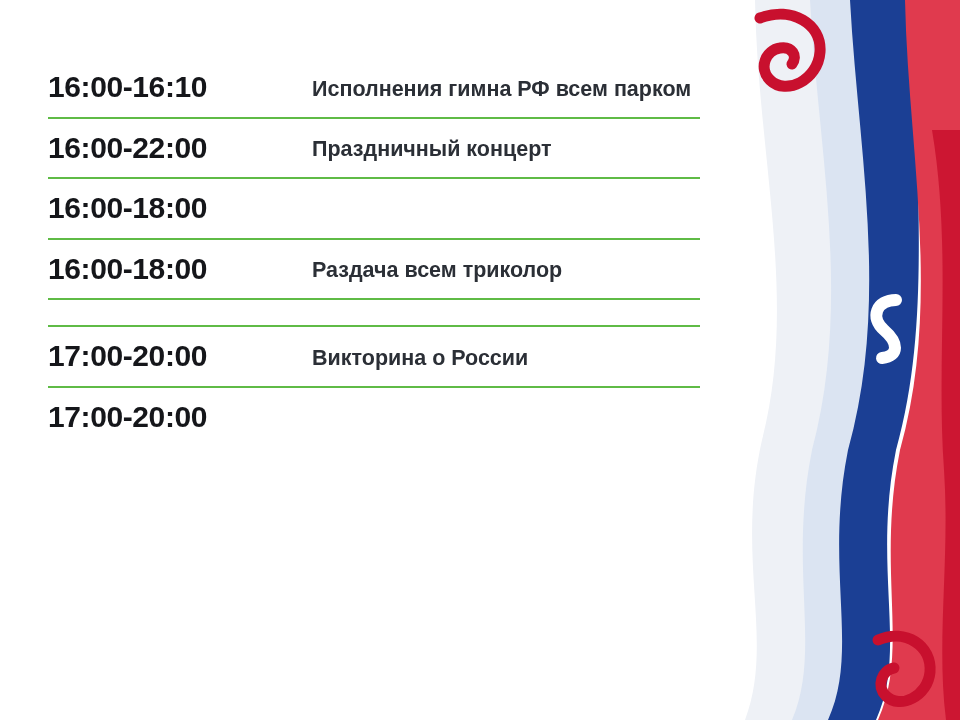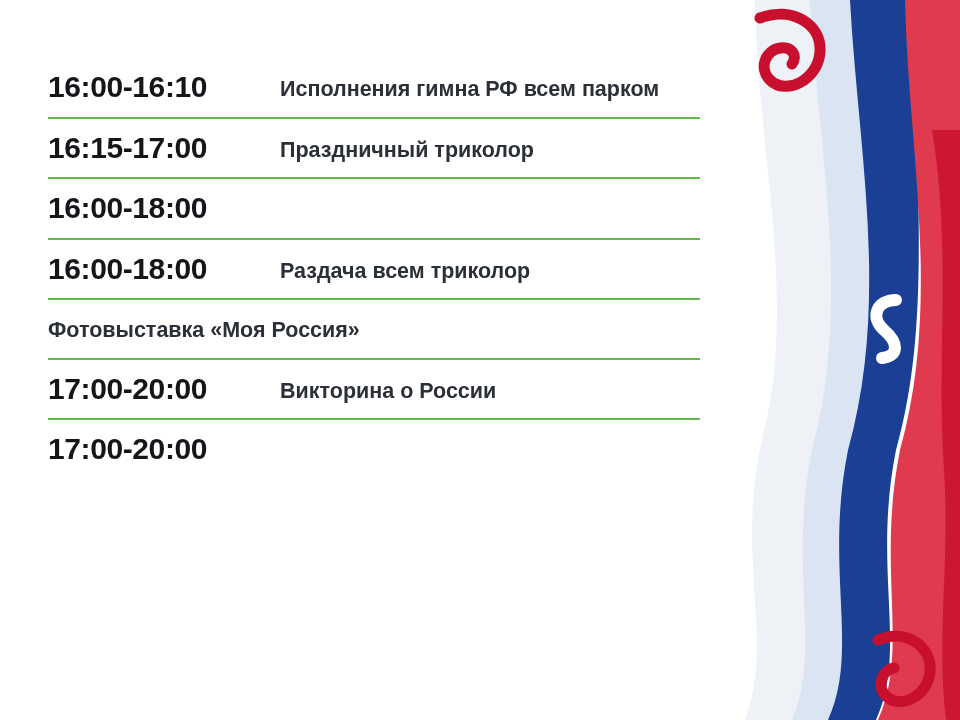--- a/index.html
+++ b/index.html
@@ -24,21 +24,21 @@
 
   
   #schedule {
     position: absolute;
     left: 48px;
     top: 58px;
     width: 652px;
   }
   .row {
     display: flex;
-    align-items: flex-end;
+    align-items: center;
     padding: 12px 0 13px 0;
     border-bottom: 2px solid #5fbb46;
   }
   .row.last {
     border-bottom: none;
   }
   .row .time {
     flex: 0 0 232px;
     font-size: 30px;
     font-weight: bold;
@@ -47,20 +47,21 @@
     line-height: 1.12;
     white-space: nowrap;
   }
   .row .title {
     flex: 1 1 auto;
     font-size: 21.5px;
     font-weight: bold;
     color: #2b2f36;
     line-height: 1.28;
     padding-top: 5px;
+    margin-left: 32px;
   }
 
   
   #graphic {
     position: absolute;
     right: 0;
     top: 0;
     width: 260px;
     height: 720px;
     overflow: hidden;
@@ -76,35 +77,34 @@
 <div id="poster">
 
   <div id="schedule">
 
     <div class="row">
       <div class="time">16:00-16:10</div>
       <div class="title">Исполнения гимна РФ всем парком</div>
     </div>
 
     <div class="row">
-      <div class="time">16:15-17:00</div>
-      <div class="title">Праздничный триколор</div>
+      <div class="time">16:00-22:00</div>
+      <div class="title">Праздничный концерт</div>
     </div>
 
     <div class="row">
       <div class="time">16:00-18:00</div>
     </div>
 
     <div class="row">
       <div class="time">16:00-18:00</div>
       <div class="title">Раздача всем триколор</div>
     </div>
 
     <div class="row">
-      <div class="title">Фотовыставка «Моя Россия»</div>
     </div>
 
     <div class="row">
       <div class="time">17:00-20:00</div>
       <div class="title">Викторина о России</div>
     </div>
 
     <div class="row last">
       <div class="time">17:00-20:00</div>
     </div>

